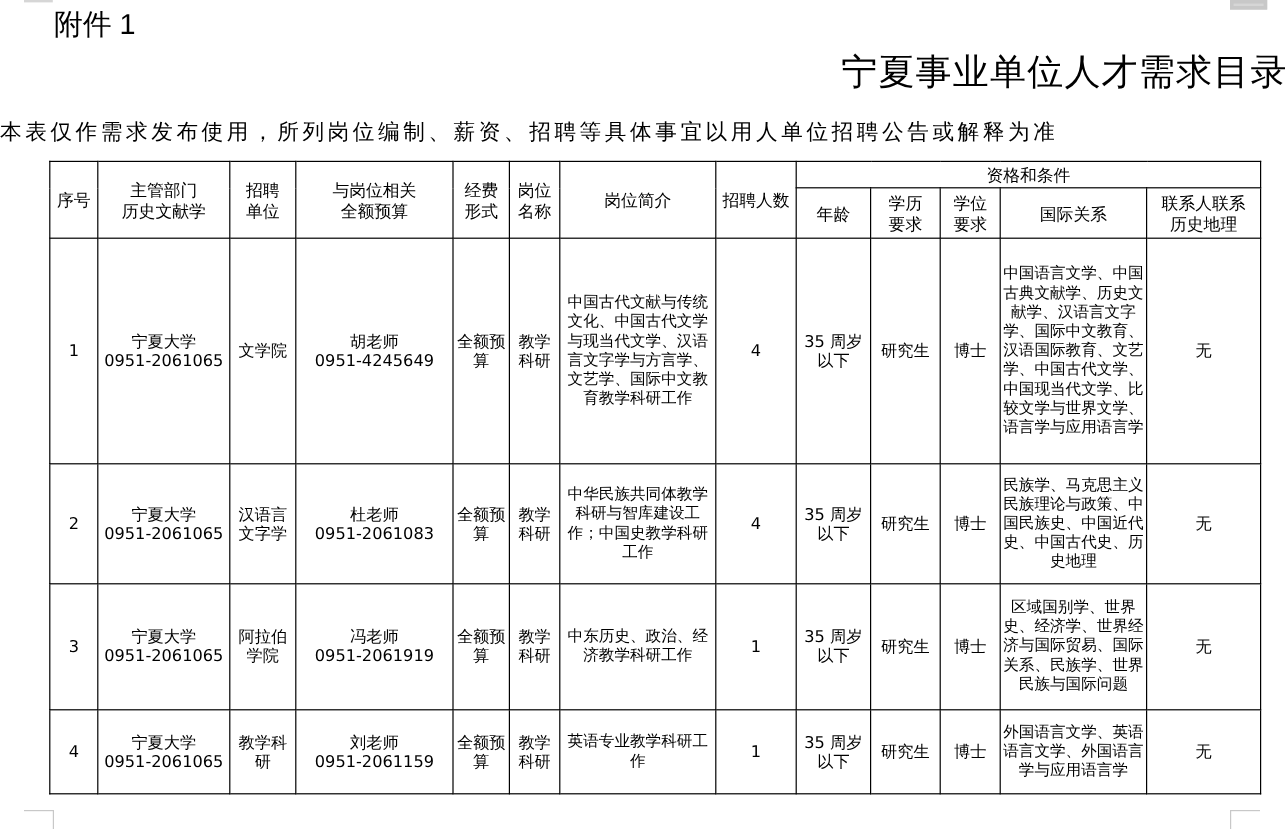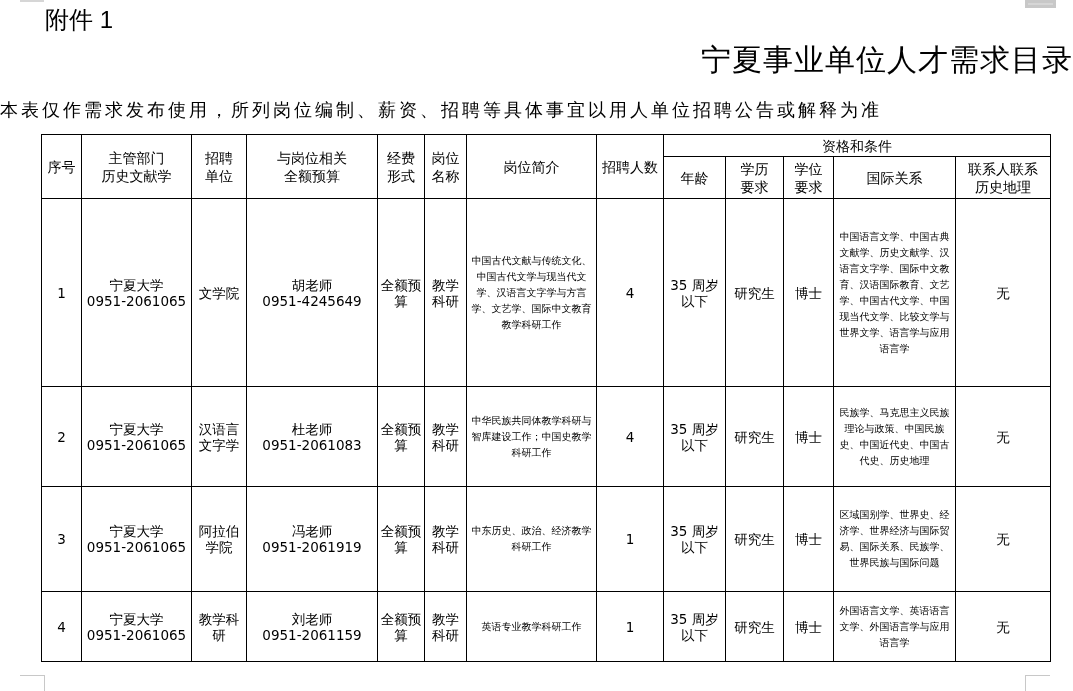--- a/index.html
+++ b/index.html
@@ -10,21 +10,21 @@
   .c-tr { left:1025px; top:0; width:25px; height:2px; background:#d6d6d6; }
   .c-bl { left:20px; top:675px; width:24px; height:16px; border-width:1px 1px 0 0; }
   .c-br { left:1025px; top:675px; width:24px; height:16px; border-width:1px 0 0 1px; }
   .attach { position:absolute; left:45px; top:4px; font-size:24px; font-family:"Liberation Sans", sans-serif; }
   .title { position:absolute; left:0; width:1073px; top:40px; text-align:right; font-size:30px; letter-spacing:1px; font-family:"Liberation Sans", sans-serif; }
   .subtitle { position:absolute; left:0; width:1073px; top:98px; font-size:18px; letter-spacing:3px; font-family:"DejaVu Serif", "Liberation Serif", serif; }
   table.grid { position:absolute; left:41px; top:134px; border-collapse:collapse; table-layout:fixed; }
   table.grid td, table.grid th { border:1.5px solid #000; text-align:center; vertical-align:middle; padding:0 2px; font-weight:normal; }
   th { font-size:14px; line-height:18px; font-family:"Liberation Sans", sans-serif; }
   td { font-size:13.5px; line-height:16px; font-family:"DejaVu Sans", sans-serif; }
-  td.intro, td.major { line-height:16px; font-size:10px; }
+  td.intro, td.major { line-height:16px; font-size:13px; }
   .block { display:block; }
 </style>
 </head>
 <body>
 
 <div class="corner c-tl"></div>
 <div class="corner c-tr"></div>
 <div class="corner c-bl"></div>
 <div class="corner c-br"></div>
 

